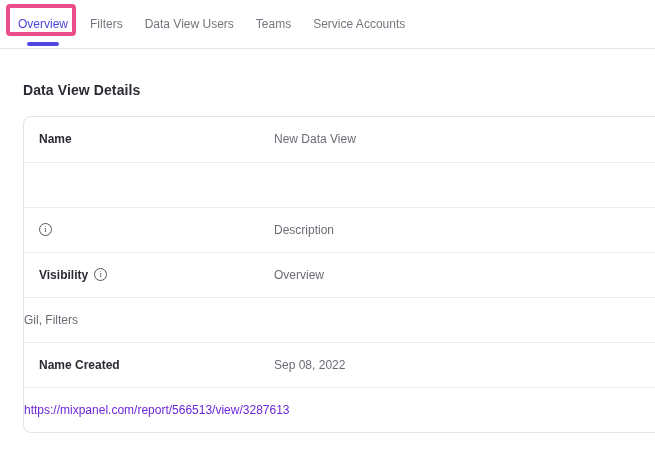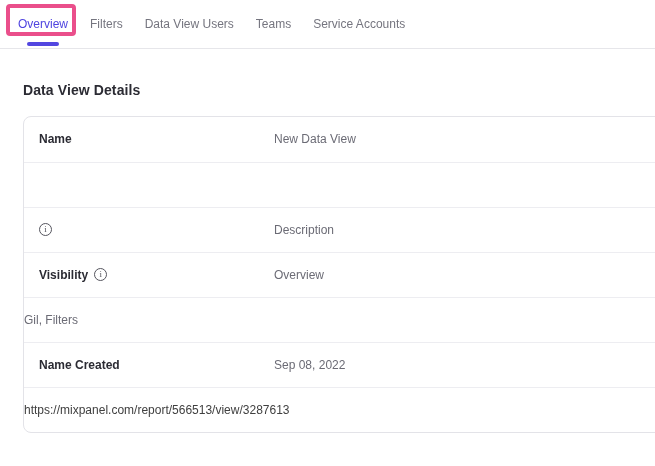--- a/index.html
+++ b/index.html
@@ -89,21 +89,21 @@
     color: #2b2b33;
     flex-shrink: 0;
   }
   .row-value {
     font-size: 12px;
     color: #6b6b75;
     white-space: nowrap;
   }
   .row-value a, a.link-value {
     font-size: 12px;
-    color: #404040;
+    color: #6d28d9;
     text-decoration: none;
     white-space: nowrap;
   }
   .info-icon {
     width: 13px;
     height: 13px;
     border: 1px solid #55555e;
     border-radius: 50%;
     display: inline-flex;
     align-items: center;

